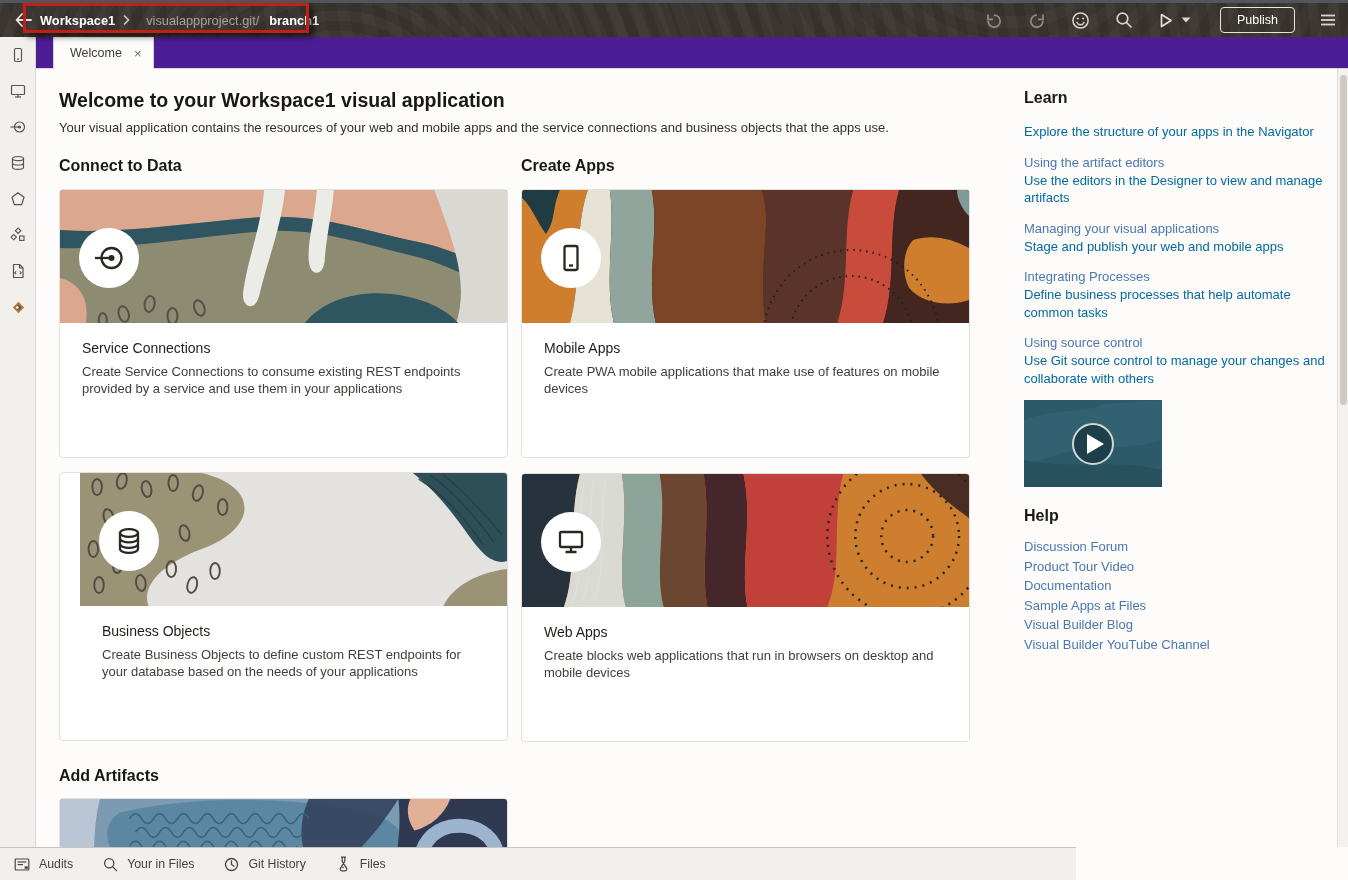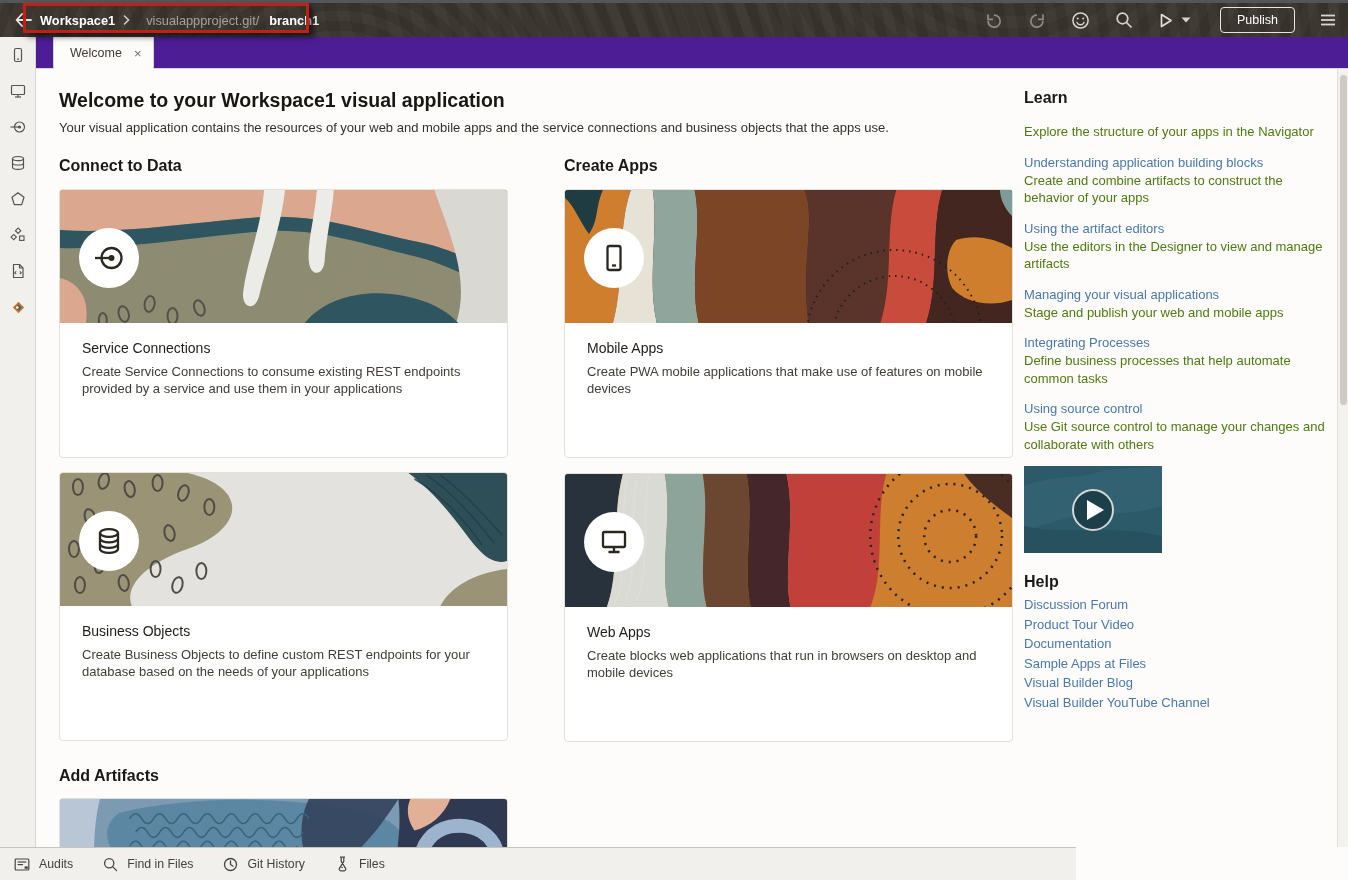--- a/index.html
+++ b/index.html
@@ -42,40 +42,40 @@
     display:flex; align-items:center; padding-left:14px; gap:30px; }
   .footer-item { display:flex; align-items:center; gap:9px; background:none; border:none; cursor:pointer;
     font-size:12.3px; color:#46423c; font-family:inherit; }
 
   
   .content { position:absolute; left:36px; top:69px; width:1301px; height:778px; background:#fdfcfa; overflow:hidden; }
   .page-title { position:absolute; left:23px; top:20px; font-size:19.5px; font-weight:700; color:#191714; }
   .page-sub { position:absolute; left:23px; top:51px; width:960px; font-size:13px; color:#33302b; }
   .col { position:absolute; top:88px; }
   .col-connect { left:23px; width:449px; }
-  .col-create { left:528px; width:489px; }
+  .col-create { left:485px; width:489px; }
   .sec-heading { font-size:16px; font-weight:700; color:#1b1916; }
   .card { width:449px; height:269px; background:#ffffff; border:1px solid #e3dfda; border-radius:4px; overflow:hidden; margin-top:14px; cursor:pointer; }
   .card + .sec-heading { margin-top:26px; }
   .card-art { position:relative; width:100%; height:133px; }
   .card-art svg.art { display:block; width:100%; height:100%; }
   .badge { position:absolute; left:19px; top:38px; width:60px; height:60px; border-radius:50%; background:#ffffff;
     display:flex; align-items:center; justify-content:center; }
   .card-body { padding:17px 22px; }
   .card-title { font-size:14px; font-weight:400; color:#201d19; margin-bottom:7px; }
   .card-desc { font-size:13px; line-height:17px; color:#413d37; }
   .artifact-art { width:449px; height:120px; border:1px solid #e3dfda; border-radius:4px 4px 0 0; overflow:hidden; margin-top:13px; }
   .artifact-art svg { display:block; width:100%; height:100%; }
 
   
   .right-panel { position:absolute; left:988px; top:20px; width:306px; }
   .panel-heading { font-size:16px; font-weight:700; color:#1b1916; margin-bottom:16px; }
   .learn-item { margin-bottom:13px; }
   .learn-link { font-size:13px; line-height:18px; color:#4a78b0; cursor:pointer; }
-  .learn-desc { font-size:13px; line-height:17.5px; color:#4d7c0f; }
+  .learn-desc { font-size:13px; line-height:17.5px; color:#0369a1; }
   .video-thumb { width:138px; height:87px; margin-top:9px; cursor:pointer; display:block; }
   .help-section { margin-top:20px; }
   .help-link { display:block; font-size:13px; line-height:19.5px; color:#4a78b0; cursor:pointer; }
 
   
   .scrollbar { position:absolute; right:0; top:69px; width:11px; height:778px; background:#f4f2ef; border-left:1px solid #e2ded9; }
   .scroll-thumb { position:absolute; left:2px; top:6px; width:7px; height:330px; background:#cfcac3; border-radius:4px; cursor:pointer; }
 </style>
 </head>
 <body>
@@ -250,21 +250,21 @@
               <circle cx="18.5" cy="16" r="3" fill="#2b2721"></circle>
             </svg>
           </div>
         </div>
         <div class="card-body">
           <div class="card-title">Service Connections</div>
           <div class="card-desc">Create Service Connections to consume existing REST endpoints provided by a service and use them in your applications</div>
         </div>
       </div>
 
-      <div class="card" style="">
+      <div class="card" style="padding-left:20px;">
         <div class="card-art">
           <svg class="art" viewBox="0 0 449 133" preserveAspectRatio="none">
             <rect width="449" height="133" fill="#e3e2de"></rect>
             <path d="M0,0 H128 C190,14 186,56 128,76 C88,90 64,112 72,133 H0 Z" fill="#9a9376"></path>
             <path d="M350,0 H449 V88 C428,94 414,68 396,46 C382,28 366,12 350,0 Z" fill="#2e4f58"></path>
             <path d="M449,96 V133 H382 C392,114 416,100 449,96 Z" fill="#9a9376"></path>
             <g fill="none" stroke="#504b44" stroke-width="2">
               <ellipse cx="18" cy="14" rx="5" ry="8"></ellipse>
               <ellipse cx="44" cy="8" rx="5" ry="8" transform="rotate(14 44 8)"></ellipse>
               <ellipse cx="70" cy="16" rx="5" ry="8" transform="rotate(-12 70 16)"></ellipse>
@@ -395,24 +395,20 @@
       </div>
     </div>
 
     <aside class="right-panel">
       <div class="panel-heading">Learn</div>
 
       <div class="learn-item">
         <div class="learn-desc">Explore the structure of your apps in the Navigator</div>
       </div>
       <div class="learn-item">
-        <div class="learn-link">Understanding application building blocks</div>
-        <div class="learn-desc">Create and combine artifacts to construct the behavior of your apps</div>
-      </div>
-      <div class="learn-item">
         <div class="learn-link">Using the artifact editors</div>
         <div class="learn-desc">Use the editors in the Designer to view and manage artifacts</div>
       </div>
       <div class="learn-item">
         <div class="learn-link">Managing your visual applications</div>
         <div class="learn-desc">Stage and publish your web and mobile apps</div>
       </div>
       <div class="learn-item">
         <div class="learn-link">Integrating Processes</div>
         <div class="learn-desc">Define business processes that help automate common tasks</div>
@@ -424,21 +420,21 @@
 
       <svg class="video-thumb" viewBox="0 0 138 87">
         <rect width="138" height="87" fill="#2d5a68"></rect>
         <path d="M0,20 C30,8 60,14 80,4 L138,0 V40 C100,52 60,44 30,56 L0,64 Z" fill="#356575" opacity="0.7"></path>
         <path d="M0,60 C40,70 90,58 138,70 V87 H0 Z" fill="#27515e"></path>
         <circle cx="69" cy="44" r="20" fill="#1d3f49" stroke="#cfd8d6" stroke-width="2"></circle>
         <path d="M63,34 L80,44 L63,54 Z" fill="#ffffff"></path>
       </svg>
 
       <div class="help-section">
-        <div class="panel-heading" style="margin-bottom:4px;">Help</div>
+        <div class="panel-heading" style="margin-bottom:12px;">Help</div>
         <span class="help-link">Discussion Forum</span>
         <span class="help-link">Product Tour Video</span>
         <span class="help-link">Documentation</span>
         <span class="help-link">Sample Apps at Files</span>
         <span class="help-link">Visual Builder Blog</span>
         <span class="help-link">Visual Builder YouTube Channel</span>
       </div>
     </aside>
   </main>
 
@@ -454,21 +450,21 @@
         <line x1="3.6" y1="7.6" x2="9" y2="7.6" stroke="#49443e" stroke-width="1.2"></line>
         <rect x="10.6" y="9.4" width="3.2" height="2.4" fill="#49443e"></rect>
       </svg>
       <span>Audits</span>
     </button>
     <button class="footer-item">
       <svg width="15" height="15" viewBox="0 0 15 15">
         <circle cx="6.2" cy="6.2" r="4.6" fill="none" stroke="#49443e" stroke-width="1.3"></circle>
         <line x1="9.6" y1="9.6" x2="13.6" y2="13.6" stroke="#49443e" stroke-width="1.3" stroke-linecap="round"></line>
       </svg>
-      <span>Find in Files</span>
+      <span>Your in Files</span>
     </button>
     <button class="footer-item">
       <svg width="15" height="15" viewBox="0 0 15 15">
         <circle cx="7.5" cy="7.5" r="6" fill="none" stroke="#49443e" stroke-width="1.3"></circle>
         <path d="M7.5,4 V7.5 L10,9.2" fill="none" stroke="#49443e" stroke-width="1.3" stroke-linecap="round"></path>
       </svg>
       <span>Git History</span>
     </button>
     <button class="footer-item">
       <svg width="15" height="16" viewBox="0 0 15 16">

